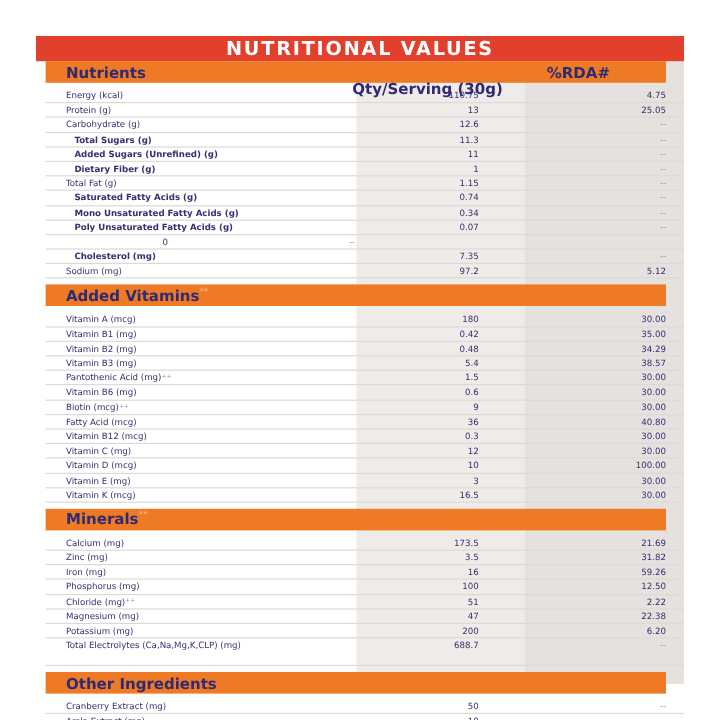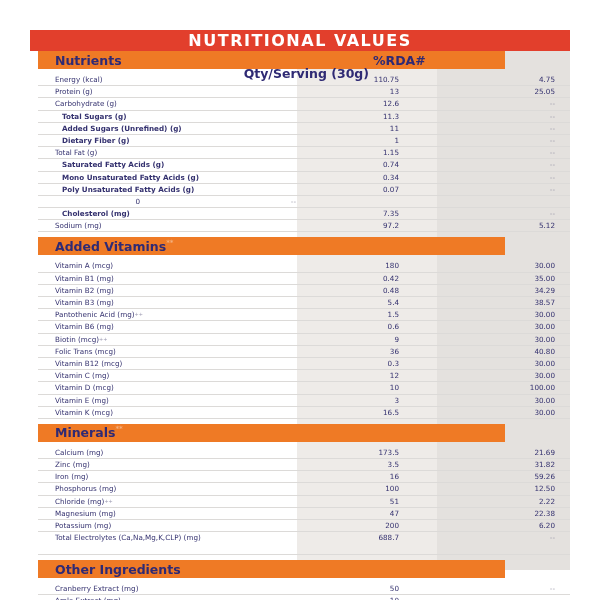--- a/index.html
+++ b/index.html
@@ -2,24 +2,24 @@
 <html><head>
 <meta charset="utf-8">
 <style>
   html,body{margin:0;padding:0;background:#ffffff;}
   body{width:600px;height:600px;position:relative;overflow:hidden;font-family:"DejaVu Sans",sans-serif;color:#34316f;}
   .bg-col2{position:absolute;left:297px;top:50px;width:140px;height:520px;background:#eeebe8;}
   .bg-col3{position:absolute;left:437px;top:50px;width:133px;height:520px;background:#e4e1de;}
   .title-bar{position:absolute;left:30px;top:30px;width:540px;height:21px;background:#e23f2c;color:#ffffff;
     font-family:"DejaVu Sans",sans-serif;font-weight:bold;font-size:16px;letter-spacing:1.5px;text-align:center;line-height:21px;}
   .table{position:absolute;left:38px;top:51px;width:532px;}
-  .sec-head{height:18px;background:#ef7a25;display:flex;align-items:center;font-weight:bold;color:#2f2a74;font-size:12.5px;width:467px;}
+  .sec-head{height:18px;background:#ef7a25;display:flex;align-items:center;font-weight:bold;color:#2f2a74;font-size:12.5px;width:517px;}
   .sec-head .c1{padding-left:17px;flex:1;}
   .sec-head .c2{width:140px;text-align:right;padding-right:4px;margin-top:27px;}
-  .sec-head .c3{width:118px;text-align:left;padding-right:14px;}
+  .sec-head .c3{width:118px;text-align:center;padding-right:14px;}
   .sec-head sup{font-size:7px;color:#f4b07e;vertical-align:top;}
   .row{display:flex;font-size:7.2px;height:11.2px;line-height:11px;border-bottom:1px solid #dcdad8;width:532px;}
   .row .c1{width:259px;padding-left:17px;box-sizing:border-box;white-space:nowrap;}
   .row.ind .c1{padding-left:24px;font-weight:bold;}
   .row .c2{width:140px;text-align:right;padding-right:38px;box-sizing:border-box;}
   .row .c3{width:133px;text-align:right;padding-right:15px;box-sizing:border-box;}
   .row .c3.dash{color:#9a98a8;}
   .row.tall{height:22px;}
   .row.tall .c1{white-space:normal;line-height:11px;}
   .gap{height:5px;}
@@ -142,21 +142,21 @@
         <span class="c1"><span>Vitamin B6 (mg)</span></span>
         <span class="c2">0.6</span>
         <span class="c3">30.00</span>
       </div>
       <div class="row">
         <span class="c1"><span>Biotin (mcg)</span><span class="sup2">++</span></span>
         <span class="c2">9</span>
         <span class="c3">30.00</span>
       </div>
       <div class="row">
-        <span class="c1"><span>Folic Trans (mcg)</span></span>
+        <span class="c1"><span>Fatty Acid (mcg)</span></span>
         <span class="c2">36</span>
         <span class="c3">40.80</span>
       </div>
       <div class="row">
         <span class="c1"><span>Vitamin B12 (mcg)</span></span>
         <span class="c2">0.3</span>
         <span class="c3">30.00</span>
       </div>
       <div class="row">
         <span class="c1"><span>Vitamin C (mg)</span></span>

